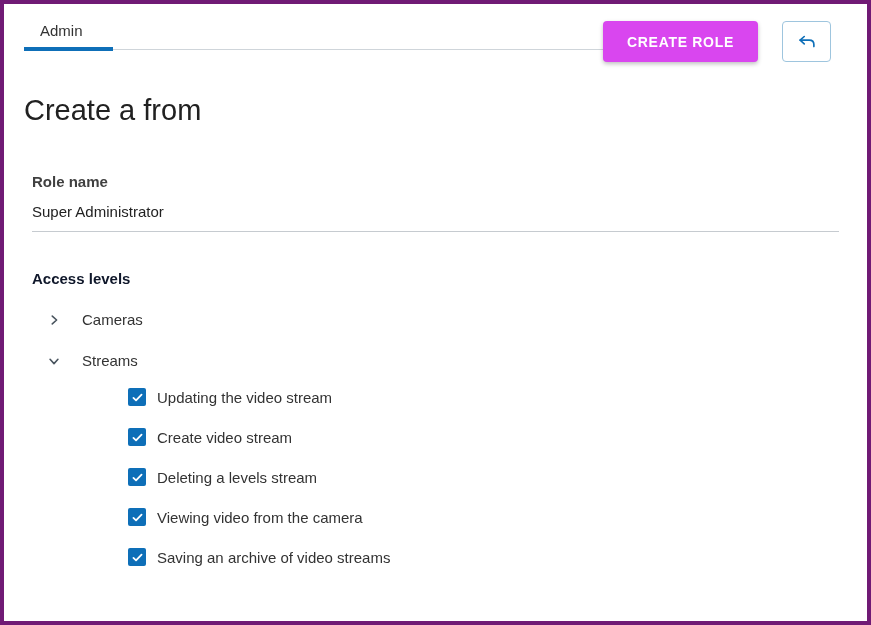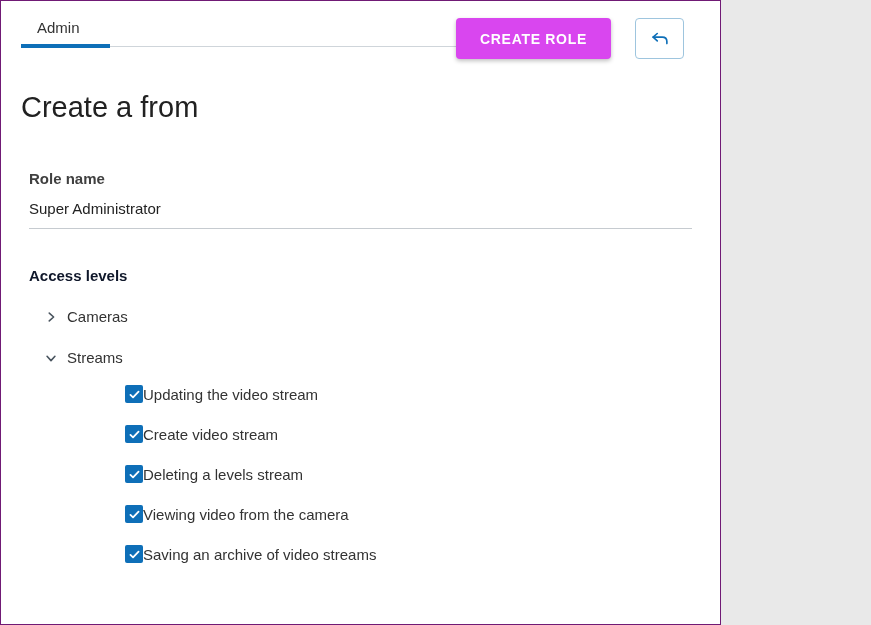--- a/index.html
+++ b/index.html
@@ -3,24 +3,24 @@
 <meta charset="utf-8">
 <style>
   * { box-sizing: border-box; margin: 0; padding: 0; }
   html, body { background: #e9e9e9; }
   body {
     font-family: "Liberation Sans", "DejaVu Sans", sans-serif;
     width: 871px;
   }
   .app {
     position: relative;
-    width: 721px;
+    width: 871px;
     height: 625px;
     background: #ffffff;
-    border: 1px solid #701a75;
+    border: 4px solid #701a75;
     overflow: hidden;
   }
 
   
   .topbar { position: relative; height: 64px; }
   .tabs-line {
     position: absolute;
     left: 20px;
     top: 10px;
     width: 582px;
@@ -115,21 +115,21 @@
     cursor: pointer;
   }
   .tree-row .chev {
     width: 16px;
     height: 16px;
     display: inline-flex;
     align-items: center;
     justify-content: center;
   }
   .tree-label {
-    margin-left: 8px;
+    margin-left: 20px;
     font-size: 15px;
     color: #333333;
   }
   .links-row {
     display: flex;
     gap: 30px;
     padding-left: 44px;
     margin-top: 26px;
   }
   .links-row a {
@@ -151,20 +151,21 @@
     height: 18px;
     border-radius: 2px;
     background: #0e6fb8;
     display: inline-flex;
     align-items: center;
     justify-content: center;
     cursor: pointer;
     flex: 0 0 18px;
   }
   .perm-label {
+    margin-left: 11px;
     font-size: 15px;
     color: #333333;
   }
 </style>
 </head>
 <body>
 
 <div class="app">
 
   <header class="topbar">

